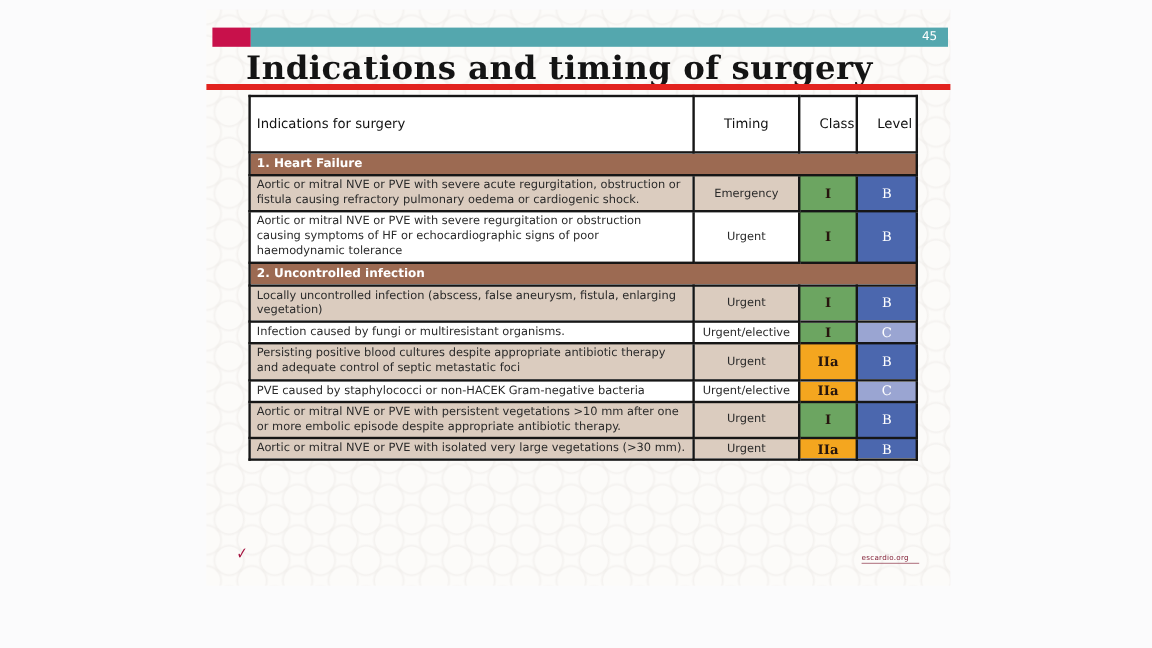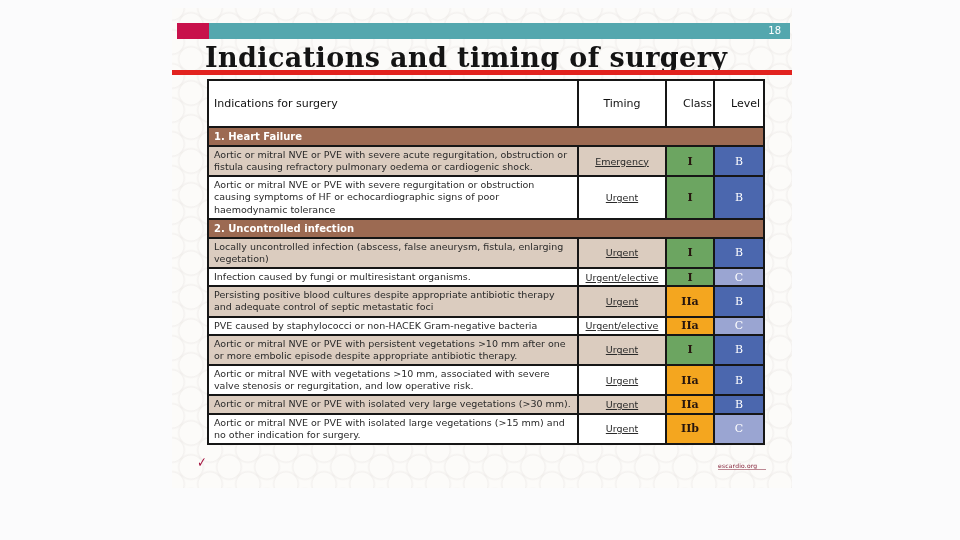--- a/index.html
+++ b/index.html
@@ -38,21 +38,21 @@
     border:2px solid #161616;box-sizing:border-box;
     overflow:hidden;
   }
   th.h-ind{font-size:11px;font-weight:normal;text-align:left;padding:4px 5px;height:23px;color:#111;border-radius:11px;}
   th.h-c{font-size:11px;font-weight:normal;padding:16px;color:#111;}
   td.section-cell{
     background:#9c6a52;color:#ffffff;font-size:10px;font-weight:bold;
     padding:3px 5px;height:18px;
   }
   td.ind-cell{font-size:9.5px;line-height:1.28;color:#2a2a2a;padding:2px 5px;vertical-align:middle;margin-left:42px;}
-  td.tim-cell{font-size:9.5px;color:#2a2a2a;text-align:center;vertical-align:middle;padding:1px;text-decoration:underline;}
+  td.tim-cell{font-size:9.5px;color:#2a2a2a;text-align:center;vertical-align:middle;padding:1px;}
   td.cls-cell{
     font-family:"DejaVu Serif","Liberation Serif",serif;font-weight:bold;
     font-size:11px;color:#26150e;text-align:center;vertical-align:middle;
   }
   td.lvl-cell{
     font-family:"DejaVu Serif","Liberation Serif",serif;
     font-size:11px;color:#ffffff;text-align:center;vertical-align:middle;
   }
   tr.shade td.ind-cell, tr.shade td.tim-cell{background:#dbccbf;}
   .red-check{
@@ -67,21 +67,21 @@
 </style>
 </head>
 <body>
 
 <div class="canvas">
   <div class="slide">
 
     <div class="topbar">
       <div class="topbar-accent"></div>
       <div class="topbar-teal">
-        <span class="page-num">18</span>
+        <span class="page-num">45</span>
       </div>
     </div>
 
     <h1 class="slide-title">Indications and timing of surgery</h1>
     <div class="title-rule"></div>
 
     <table class="ind-table">
       <colgroup>
         <col class="c-ind">
           <col class="c-tim">
@@ -138,37 +138,25 @@
             <td class="tim-cell">Urgent/elective</td>
             <td class="cls-cell" style="background: rgb(244, 166, 31);">IIa</td>
             <td class="lvl-cell" style="background: rgb(154, 165, 210);">C</td>
           </tr>
           <tr class="shade">
             <td class="ind-cell">Aortic or mitral NVE or PVE with persistent vegetations &gt;10 mm after one or more embolic episode despite appropriate antibiotic therapy.</td>
             <td class="tim-cell">Urgent</td>
             <td class="cls-cell" style="background: rgb(108, 165, 97);">I</td>
             <td class="lvl-cell" style="background: rgb(75, 103, 174);">B</td>
           </tr>
-          <tr>
-            <td class="ind-cell">Aortic or mitral NVE with vegetations &gt;10 mm, associated with severe valve stenosis or regurgitation, and low operative risk.</td>
-            <td class="tim-cell">Urgent</td>
-            <td class="cls-cell" style="background: rgb(244, 166, 31);">IIa</td>
-            <td class="lvl-cell" style="background: rgb(75, 103, 174);">B</td>
-          </tr>
           <tr class="shade">
             <td class="ind-cell">Aortic or mitral NVE or PVE with isolated very large vegetations (&gt;30 mm).</td>
             <td class="tim-cell">Urgent</td>
             <td class="cls-cell" style="background: rgb(244, 166, 31);">IIa</td>
             <td class="lvl-cell" style="background: rgb(75, 103, 174);">B</td>
-          </tr>
-          <tr>
-            <td class="ind-cell">Aortic or mitral NVE or PVE with isolated large vegetations (&gt;15 mm) and no other indication for surgery.</td>
-            <td class="tim-cell">Urgent</td>
-            <td class="cls-cell" style="background: rgb(244, 166, 31);">IIb</td>
-            <td class="lvl-cell" style="background: rgb(154, 165, 210);">C</td>
           </tr>
         </tbody>
     </table>
 
     <div class="red-check">✓</div>
     <div class="watermark">escardio.org</div>
 
   </div>
 </div>
 

